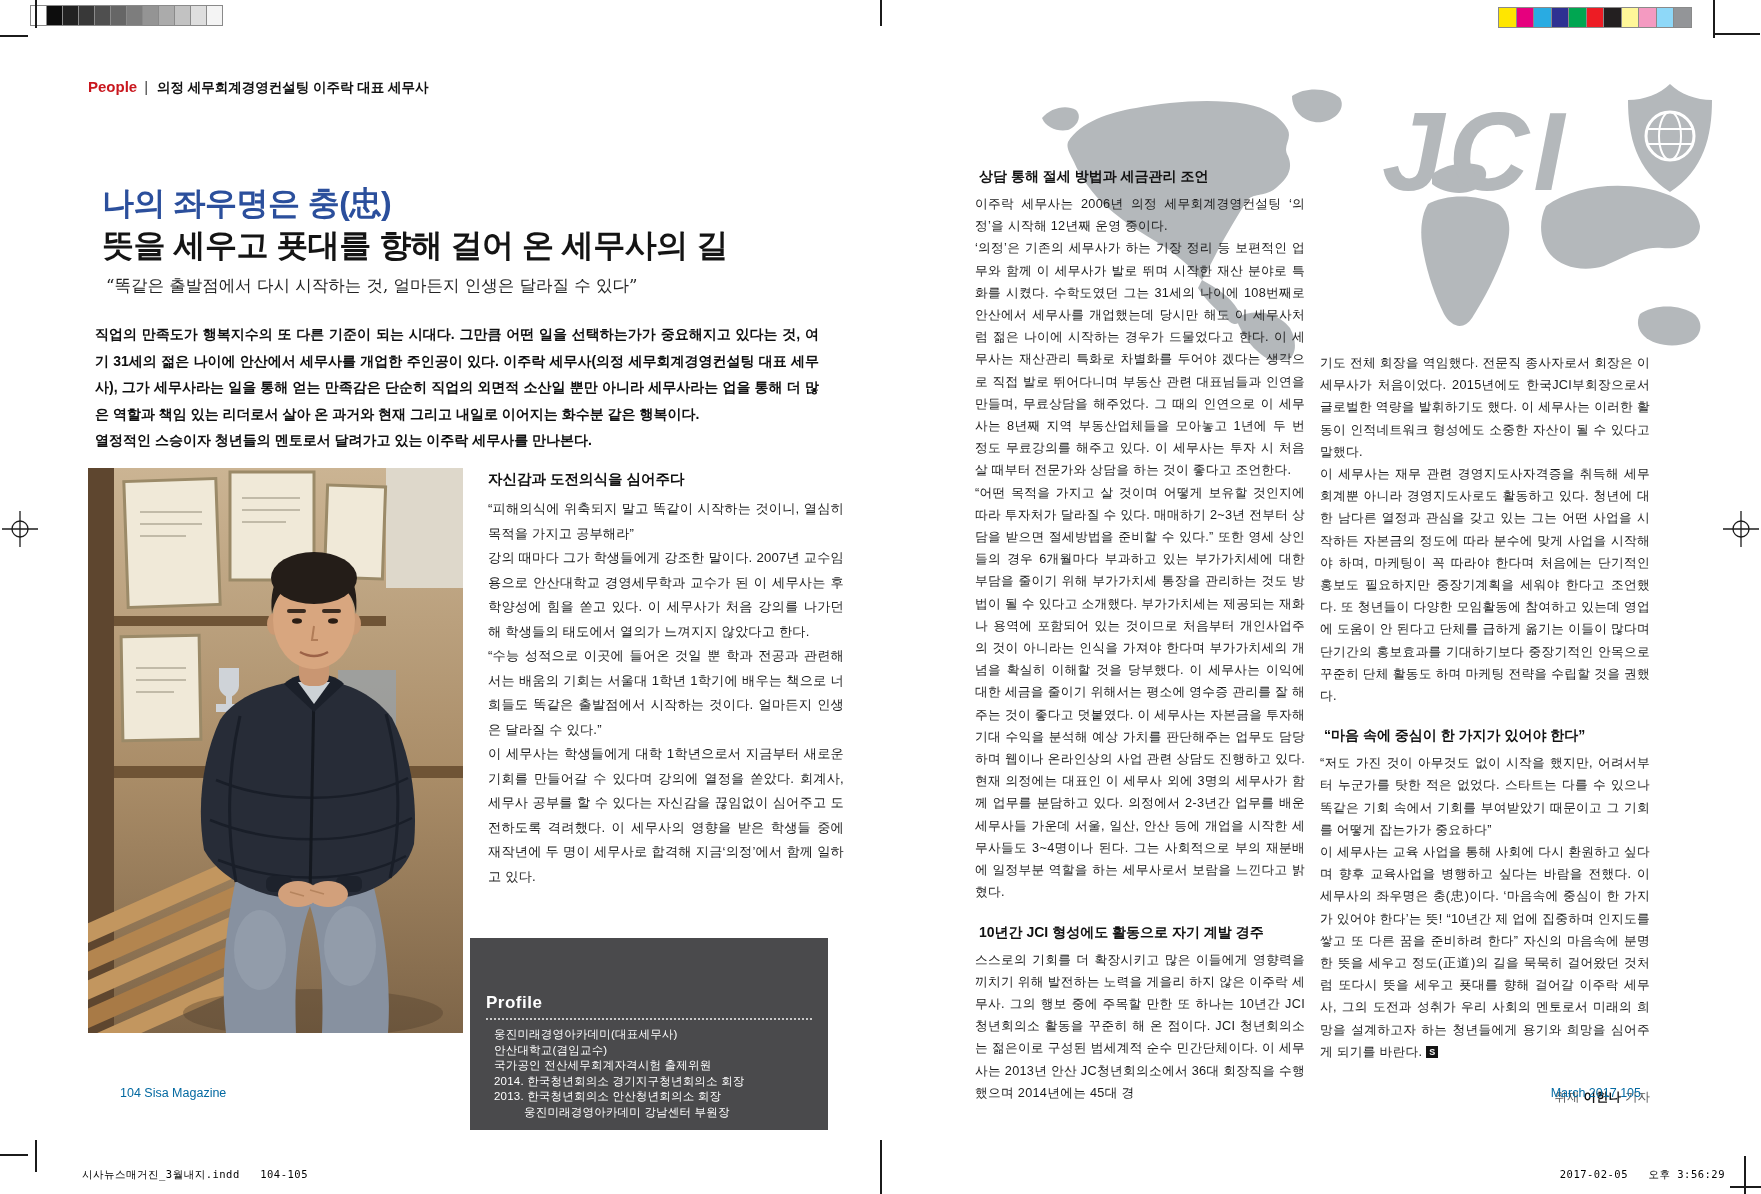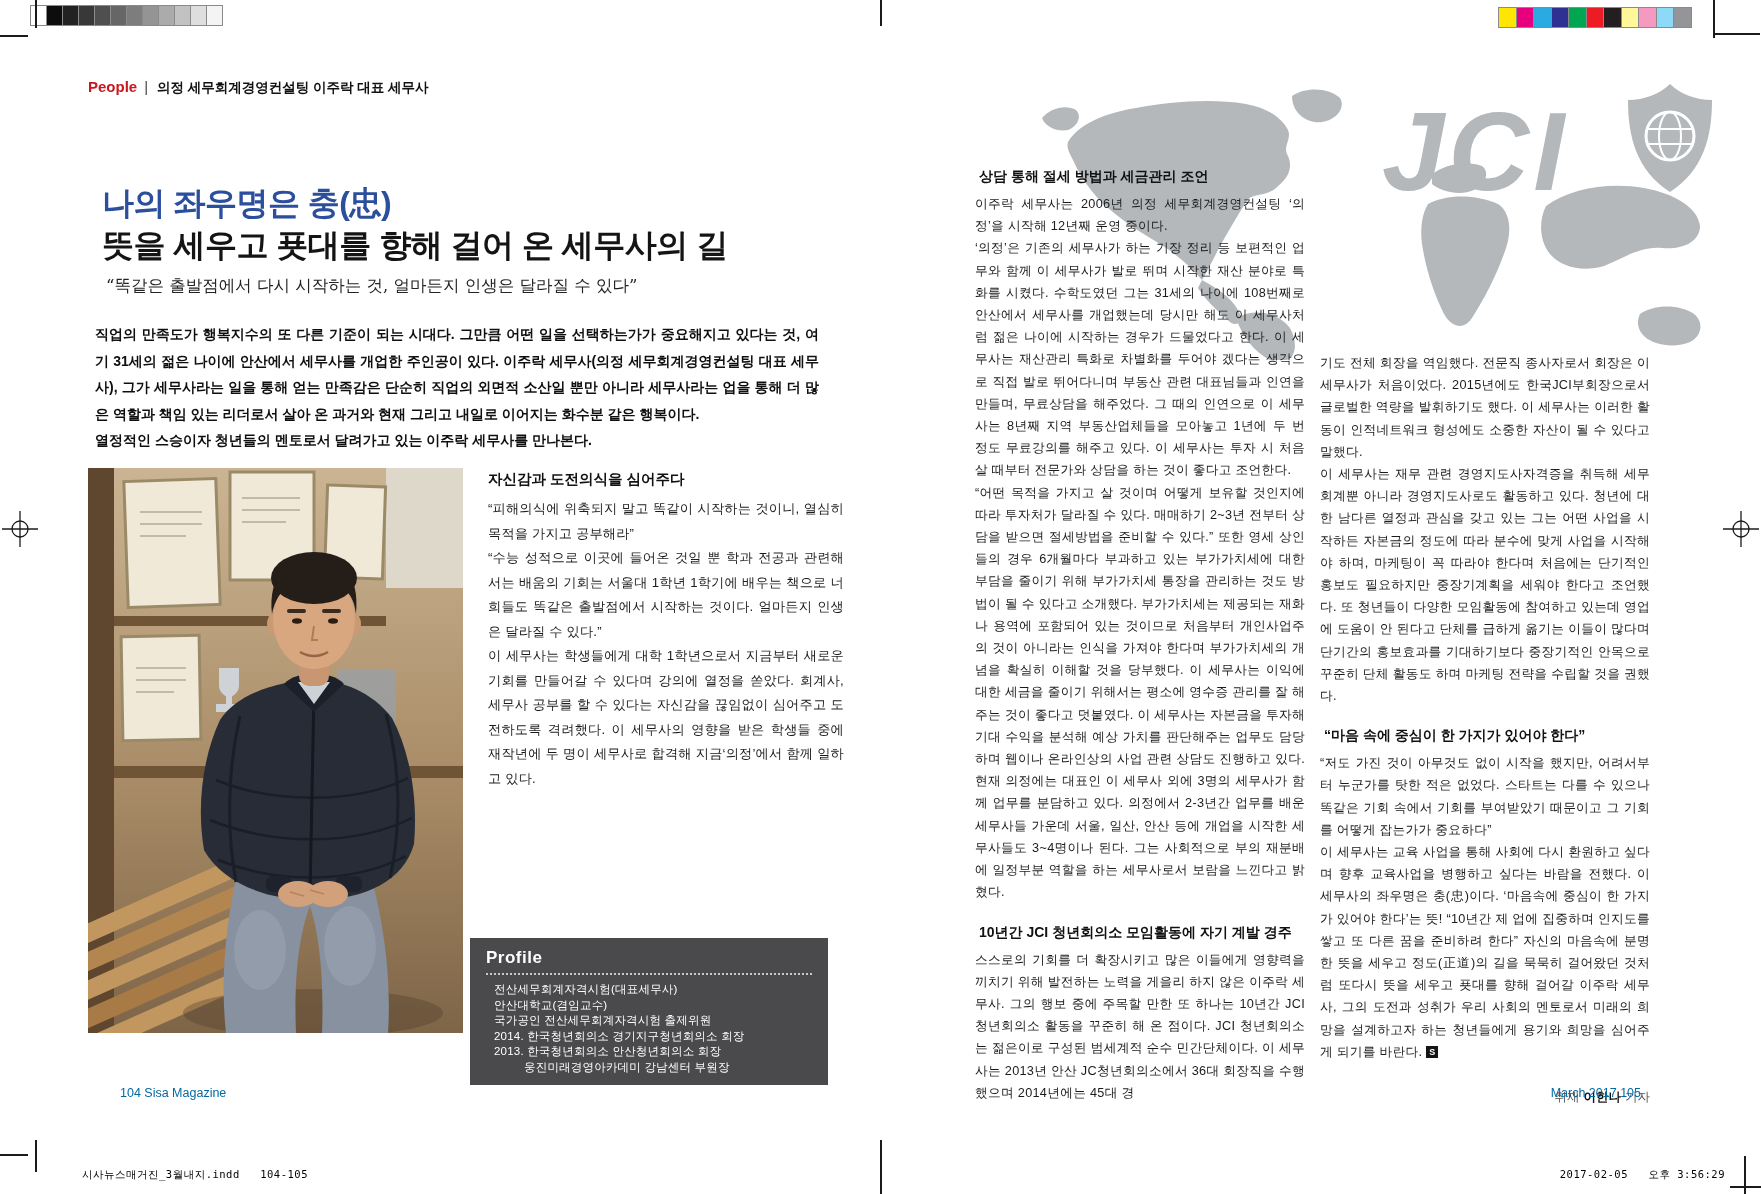--- a/index.html
+++ b/index.html
@@ -30,21 +30,21 @@
          line-height:26.5px;color:#0f0f0f;text-align:justify;}
   #intro p{margin:0;}
   #portrait{left:88px;top:468px;width:375px;height:565px;overflow:hidden;background:#a98c67;}
   #left-col{left:488px;top:470px;width:356px;height:462px;overflow:hidden;}
   h3.sec{font-size:14.5px;font-weight:bold;color:#111;margin:0 0 8px 0;}
   .bodyp{font-size:13.2px;line-height:24.5px;text-align:justify;color:#1b1b1b;
          letter-spacing:0.2px;margin:0;}
   
   #profile{left:470px;top:938px;width:358px;box-sizing:border-box;background:#4a4a4c;
            color:#fff;padding:9px 16px 10px 16px;}
-  #profile .profile-title{font-size:17px;font-weight:bold;letter-spacing:0.5px;line-height:22px;}
+  #profile .profile-title{font-size:17px;font-weight:bold;letter-spacing:0.5px;line-height:22px;margin-top:45px;}
   #profile .profile-rule{border-top:2px dotted #c9c9c9;margin:4px 0 7px 0;height:0;}
   #profile ul{margin:0;padding:0 0 0 8px;list-style:none;}
   #profile li{font-size:11.5px;line-height:15.5px;letter-spacing:0.2px;}
   #profile li.indent{padding-left:30px;}
   .pg-footer{position:absolute;top:1086px;font-size:12.5px;color:#0369a1;}
   
   .rcol{position:absolute;width:330px;}
   .rcol .bodyp{font-size:12.7px;line-height:22.2px;letter-spacing:0.3px;}
   h3.rsec{font-size:14px;font-weight:bold;color:#111;margin:0 0 7px 4px;}
   h3.rsec2{margin-top:20px;}
@@ -197,29 +197,30 @@
       <ellipse cx="210" cy="426" rx="20" ry="13" fill="#d2a07b"></ellipse>
       <ellipse cx="240" cy="426" rx="20" ry="13" fill="#d2a07b"></ellipse>
       <path d="M202,424 l14,4 M222,422 l14,4" stroke="#b5845e" stroke-width="1.5" fill="none"></path>
     </g>
   </svg>
 </div>
 
 <div id="left-col" class="abs">
   <h3 class="sec">자신감과 도전의식을 심어주다</h3>
   <p class="bodyp">“피해의식에 위축되지 말고 똑같이 시작하는 것이니, 열심히 목적을 가지고 공부해라”</p>
+  <p class="bodyp">강의 때마다 그가 학생들에게 강조한 말이다. 2007년 교수임용으로 안산대학교 경영세무학과 교수가 된 이 세무사는 후학양성에 힘을 쏟고 있다. 이 세무사가 처음 강의를 나가던 해 학생들의 태도에서 열의가 느껴지지 않았다고 한다.</p>
   <p class="bodyp">“수능 성적으로 이곳에 들어온 것일 뿐 학과 전공과 관련해서는 배움의 기회는 서울대 1학년 1학기에 배우는 책으로 너희들도 똑같은 출발점에서 시작하는 것이다. 얼마든지 인생은 달라질 수 있다.”</p>
   <p class="bodyp">이 세무사는 학생들에게 대학 1학년으로서 지금부터 새로운 기회를 만들어갈 수 있다며 강의에 열정을 쏟았다. 회계사, 세무사 공부를 할 수 있다는 자신감을 끊임없이 심어주고 도전하도록 격려했다. 이 세무사의 영향을 받은 학생들 중에 재작년에 두 명이 세무사로 합격해 지금‘의정’에서 함께 일하고 있다.</p>
 </div>
 
 <div id="profile" class="abs">
   <div class="profile-title">Profile</div>
   <div class="profile-rule"></div>
   <ul>
-    <li>전산세무회계자격시험(대표세무사)</li>
+    <li>웅진미래경영아카데미(대표세무사)</li>
     <li>안산대학교(겸임교수)</li>
     <li>국가공인 전산세무회계자격시험 출제위원</li>
     <li>2014. 한국청년회의소 경기지구청년회의소 회장</li>
     <li>2013. 한국청년회의소 안산청년회의소 회장</li>
     <li class="indent">웅진미래경영아카데미 강남센터 부원장</li>
   </ul>
 </div>
 
 <div class="pg-footer" style="left:120px;">104 Sisa Magazine</div>
 
@@ -245,21 +246,21 @@
       <line x1="18" y1="60" x2="66" y2="60" stroke="#ffffff" stroke-width="2"></line>
     </g>
   </svg>
 </div>
 
 <div id="col1" class="rcol">
   <h3 class="rsec">상담 통해 절세 방법과 세금관리 조언</h3>
   <p class="bodyp">이주락 세무사는 2006년 의정 세무회계경영컨설팅 ‘의정’을 시작해 12년째 운영 중이다.</p>
   <p class="bodyp">‘의정’은 기존의 세무사가 하는 기장 정리 등 보편적인 업무와 함께 이 세무사가 발로 뛰며 시작한 재산 분야로 특화를 시켰다. 수학도였던 그는 31세의 나이에 108번째로 안산에서 세무사를 개업했는데 당시만 해도 이 세무사처럼 젊은 나이에 시작하는 경우가 드물었다고 한다. 이 세무사는 재산관리 특화로 차별화를 두어야 겠다는 생각으로 직접 발로 뛰어다니며 부동산 관련 대표님들과 인연을 만들며, 무료상담을 해주었다. 그 때의 인연으로 이 세무사는 8년째 지역 부동산업체들을 모아놓고 1년에 두 번 정도 무료강의를 해주고 있다. 이 세무사는 투자 시 처음 살 때부터 전문가와 상담을 하는 것이 좋다고 조언한다.</p>
   <p class="bodyp">“어떤 목적을 가지고 살 것이며 어떻게 보유할 것인지에 따라 투자처가 달라질 수 있다. 매매하기 2~3년 전부터 상담을 받으면 절세방법을 준비할 수 있다.” 또한 영세 상인들의 경우 6개월마다 부과하고 있는 부가가치세에 대한 부담을 줄이기 위해 부가가치세 통장을 관리하는 것도 방법이 될 수 있다고 소개했다. 부가가치세는 제공되는 재화나 용역에 포함되어 있는 것이므로 처음부터 개인사업주의 것이 아니라는 인식을 가져야 한다며 부가가치세의 개념을 확실히 이해할 것을 당부했다. 이 세무사는 이익에 대한 세금을 줄이기 위해서는 평소에 영수증 관리를 잘 해주는 것이 좋다고 덧붙였다. 이 세무사는 자본금을 투자해 기대 수익을 분석해 예상 가치를 판단해주는 업무도 담당하며 웹이나 온라인상의 사업 관련 상담도 진행하고 있다. 현재 의정에는 대표인 이 세무사 외에 3명의 세무사가 함께 업무를 분담하고 있다. 의정에서 2-3년간 업무를 배운 세무사들 가운데 서울, 일산, 안산 등에 개업을 시작한 세무사들도 3~4명이나 된다. 그는 사회적으로 부의 재분배에 일정부분 역할을 하는 세무사로서 보람을 느낀다고 밝혔다.</p>
-  <h3 class="rsec rsec2">10년간 JCI 청년회의소 모임활동에 자기 계발 경주</h3>
+  <h3 class="rsec rsec2">10년간 JCI 형성에도 활동으로 자기 계발 경주</h3>
   <p class="bodyp">스스로의 기회를 더 확장시키고 많은 이들에게 영향력을 끼치기 위해 발전하는 노력을 게을리 하지 않은 이주락 세무사. 그의 행보 중에 주목할 만한 또 하나는 10년간 JCI 청년회의소 활동을 꾸준히 해 온 점이다. JCI 청년회의소는 젊은이로 구성된 범세계적 순수 민간단체이다. 이 세무사는 2013년 안산 JC청년회의소에서 36대 회장직을 수행했으며 2014년에는 45대 경</p>
 </div>
 
 <div id="col2" class="rcol">
   <p class="bodyp">기도 전체 회장을 역임했다. 전문직 종사자로서 회장은 이 세무사가 처음이었다. 2015년에도 한국JCI부회장으로서 글로벌한 역량을 발휘하기도 했다. 이 세무사는 이러한 활동이 인적네트워크 형성에도 소중한 자산이 될 수 있다고 말했다.</p>
   <p class="bodyp">이 세무사는 재무 관련 경영지도사자격증을 취득해 세무 회계뿐 아니라 경영지도사로도 활동하고 있다. 청년에 대한 남다른 열정과 관심을 갖고 있는 그는 어떤 사업을 시작하든 자본금의 정도에 따라 분수에 맞게 사업을 시작해야 하며, 마케팅이 꼭 따라야 한다며 처음에는 단기적인 홍보도 필요하지만 중장기계획을 세워야 한다고 조언했다. 또 청년들이 다양한 모임활동에 참여하고 있는데 영업에 도움이 안 된다고 단체를 급하게 옮기는 이들이 많다며 단기간의 홍보효과를 기대하기보다 중장기적인 안목으로 꾸준히 단체 활동도 하며 마케팅 전략을 수립할 것을 권했다.</p>
   <h3 class="rsec rsec2">“마음 속에 중심이 한 가지가 있어야 한다”</h3>
   <p class="bodyp">“저도 가진 것이 아무것도 없이 시작을 했지만, 어려서부터 누군가를 탓한 적은 없었다.  스타트는 다를 수 있으나 똑같은 기회 속에서 기회를 부여받았기 때문이고 그 기회를 어떻게 잡는가가 중요하다”</p>
   <p class="bodyp"><span>이 세무사는 교육 사업을 통해 사회에 다시 환원하고 싶다며 향후 교육사업을 병행하고 싶다는 바람을 전했다. 이 세무사의 좌우명은 충(忠)이다. ‘마음속에 중심이 한 가지가 있어야 한다’는 뜻! “10년간 제 업에 집중하며 인지도를 쌓고 또 다른 꿈을 준비하려 한다” 자신의 마음속에 분명한 뜻을 세우고 정도(正道)의 길을 묵묵히 걸어왔던 것처럼 또다시 뜻을 세우고 푯대를 향해 걸어갈 이주락 세무사, 그의 도전과 성취가 우리 사회의 멘토로서 미래의 희망을 설계하고자 하는 청년들에게 용기와 희망을 심어주게 되기를 바란다.</span><span class="endmark">S</span></p>
   <div class="reporter">

